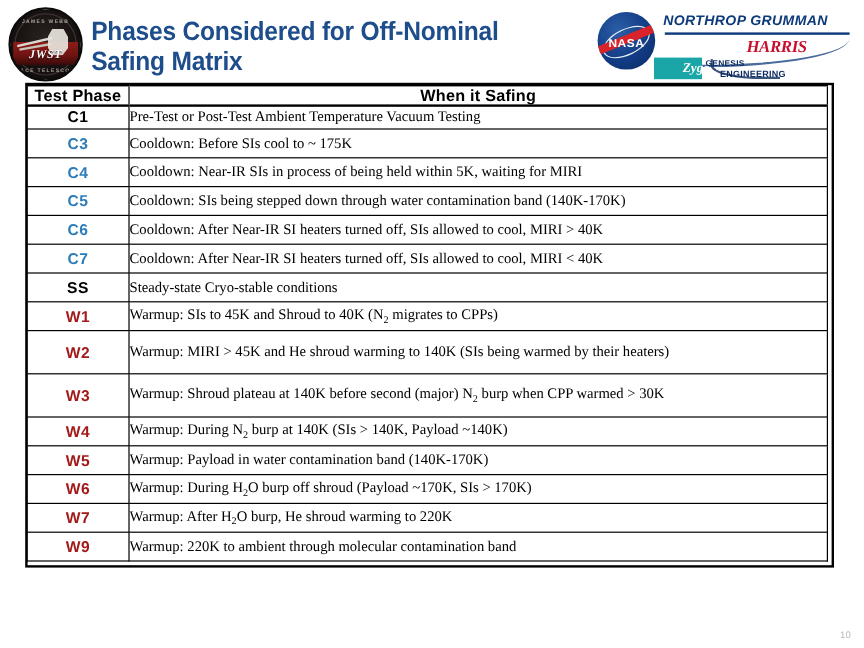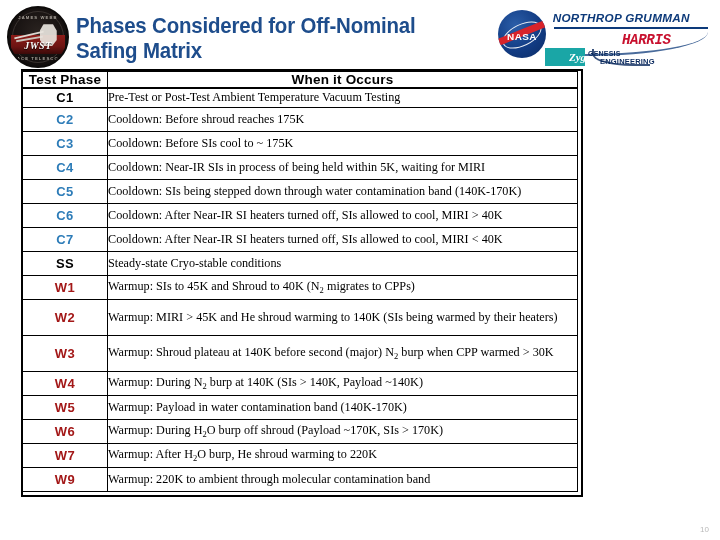--- a/index.html
+++ b/index.html
@@ -157,21 +157,21 @@
     left: 64px; top: 20px;
     width: 152px; height: 30px;
     border-bottom: 2px solid #0d3a7a;
     border-radius: 0 0 80% 10%;
     opacity: .75;
   }
   .harris-text {
     position: absolute;
     left: 130px; top: 26px;
     color: #c8102e;
-    font-family: Liberation Mono, monospace;
+    font-family: Liberation Serif, serif;
     font-style: italic;
     font-weight: bold;
     font-size: 14px;
     letter-spacing: -.3px;
     white-space: nowrap;
   }
   .zygo-box {
     position: absolute;
     left: 53px; top: 42px;
     width: 40px; height: 18px;
@@ -206,21 +206,21 @@
     border-bottom: 2px solid #0b2a5e;
     border-left: 2px solid #0b2a5e;
     border-radius: 0 0 0 70%;
     opacity: .8;
   }
 
   
   .tablewrap {
     position: absolute;
     left: 22px; top: 70px;
-    width: 556px;
+    width: 668px;
   }
   table.matrix {
     width: 100%;
     border-collapse: collapse;
     table-layout: fixed;
   }
   table.matrix col.c-phase { width: 85px; }
   table.matrix th, table.matrix td {
     border: 1px solid #000000;
     padding: 0;
@@ -326,33 +326,29 @@
 
   <div class="tablewrap">
     <table class="matrix">
       <colgroup>
           <col class="c-phase">
           <col class="c-when">
         </colgroup>
       <thead>
         <tr>
           <th class="th-phase">Test Phase</th>
-          <th class="th-when">When it Occurs</th>
+          <th class="th-when">When it Safing</th>
         </tr>
       </thead>
       <tbody>
           <tr style="height: 19px;">
             <td class="phase ph-black">C1</td>
             <td class="desc">Pre-Test or Post-Test Ambient Temperature Vacuum Testing</td>
           </tr>
           <tr style="height: 24px;">
-            <td class="phase ph-blue">C2</td>
-            <td class="desc">Cooldown: Before shroud reaches 175K</td>
-          </tr>
-          <tr style="height: 24px;">
             <td class="phase ph-blue">C3</td>
             <td class="desc">Cooldown: Before SIs cool to ~ 175K</td>
           </tr>
           <tr style="height: 24px;">
             <td class="phase ph-blue">C4</td>
             <td class="desc">Cooldown: Near-IR SIs in process of being held within 5K, waiting for MIRI</td>
           </tr>
           <tr style="height: 24px;">
             <td class="phase ph-blue">C5</td>
             <td class="desc">Cooldown: SIs being stepped down through water contamination band (140K-170K)</td>

